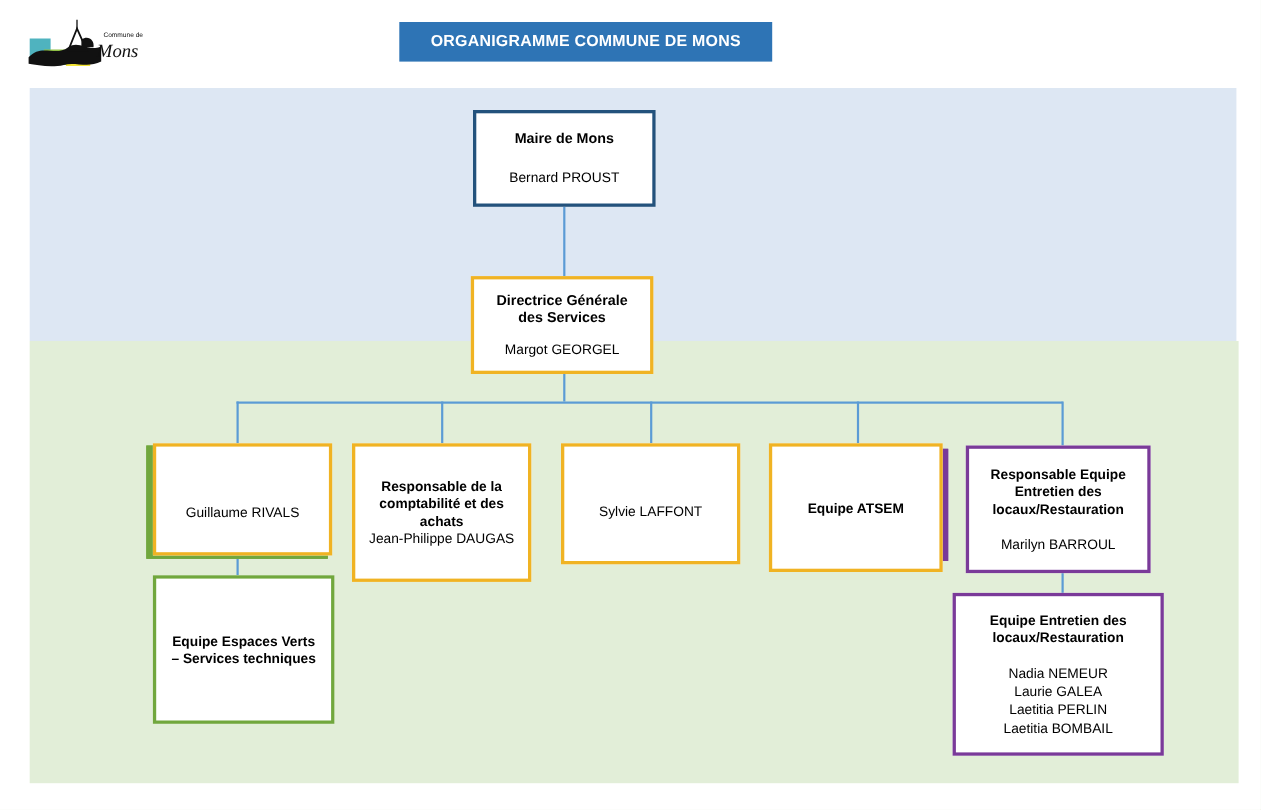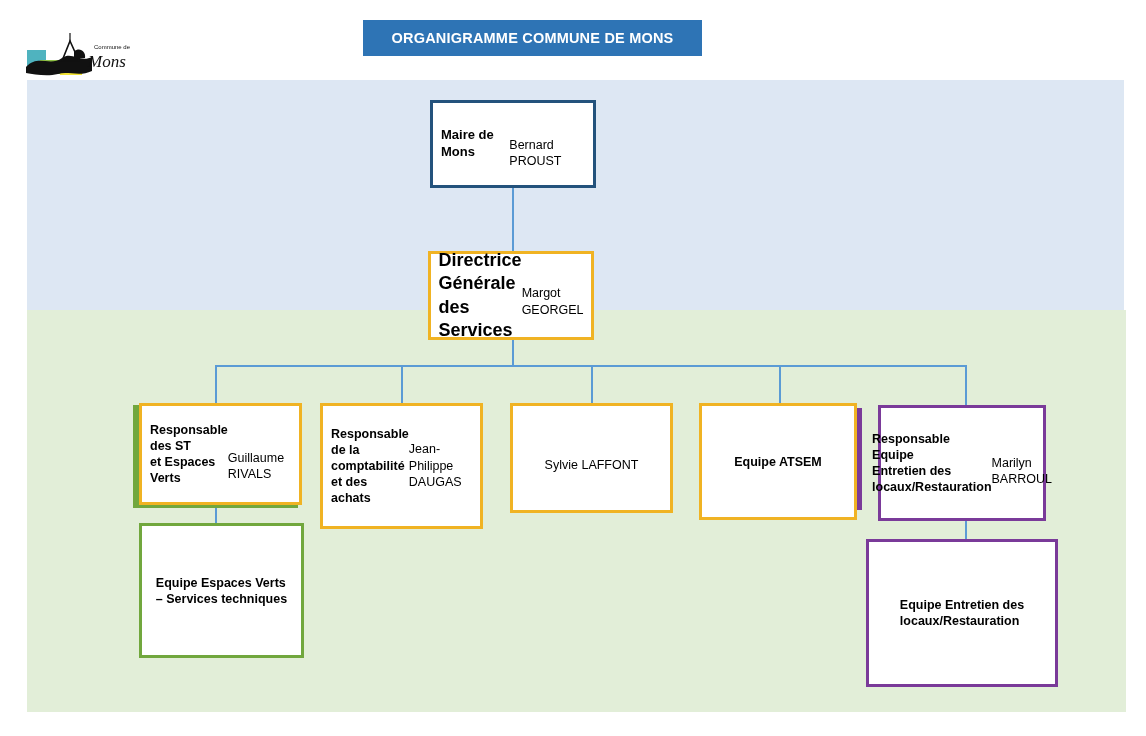--- a/index.html
+++ b/index.html
@@ -33,21 +33,21 @@
     top: 310px;
     width: 1099px;
     height: 402px;
     background: #e2eed8;
   }
 
   
   .logo {
     position: absolute;
     left: 24px;
-    top: 27px;
+    top: 12px;
     width: 116px;
     height: 56px;
   }
   .title-banner {
     position: absolute;
     left: 363px;
     top: 20px;
     width: 339px;
     height: 36px;
     background: #2e74b5;
@@ -70,23 +70,24 @@
   }
   .conn-v { width: 1.5px; }
   .conn-h { height: 1.5px; }
 
   
   .node {
     position: absolute;
     background: #ffffff;
     box-sizing: border-box;
     display: flex;
-    flex-direction: row;
+    flex-direction: column;
     align-items: center;
     justify-content: center;
+    text-align: center;
     padding: 6px 8px;
   }
   .node .role {
     font-weight: bold;
     color: #000000;
     line-height: 1.28;
   }
   .node .people {
     color: #000000;
     line-height: 1.32;
@@ -151,35 +152,31 @@
   <div class="node b-navy" style="left:430px; top:100px; width:166px; height:88px;">
     <div class="role" style="font-size:13px;">
       <span>Maire de Mons</span>
     </div>
     <div class="people" style="font-size:12.5px; margin-top:18px;">
       <span>Bernard PROUST</span>
     </div>
   </div>
 
   <div class="node b-gold" style="left:428px; top:251px; width:166px; height:89px;">
-    <div class="role" style="font-size:18px;">
+    <div class="role" style="font-size:13px;">
       <div>Directrice Générale</div>
       <div>des Services</div>
     </div>
     <div class="people" style="font-size:12.5px; margin-top:12px;">
       <span>Margot GEORGEL</span>
     </div>
   </div>
 
   <div class="plate b-green" style="left:133px; top:405px; width:165px; height:103px; background:#71a73d;"></div>
   <div class="node b-gold" style="left:139px; top:403px; width:163px; height:102px;">
-    <div class="role" style="font-size:12.5px;">
-      <div>Responsable des ST</div>
-      <div>et Espaces Verts</div>
-    </div>
     <div class="people" style="font-size:12.5px; margin-top:24px;">
       <span>Guillaume RIVALS</span>
     </div>
   </div>
 
   <div class="node b-gold" style="left:320px; top:403px; width:163px; height:126px;">
     <div class="role" style="font-size:12.5px;">
       <div>Responsable de la</div>
       <div>comptabilité et des</div>
       <div>achats</div>
@@ -218,15 +215,21 @@
       <div>Equipe Espaces Verts</div>
       <div>– Services techniques</div>
     </div>
   </div>
 
   <div class="node b-purple" style="left:866px; top:539px; width:192px; height:148px;">
     <div class="role" style="font-size:12.5px;">
       <div>Equipe Entretien des</div>
       <div>locaux/Restauration</div>
     </div>
+    <div class="people" style="font-size:12.5px; margin-top:16px;">
+      <div>Nadia NEMEUR</div>
+      <div>Laurie GALEA</div>
+      <div>Laetitia PERLIN</div>
+      <div>Laetitia BOMBAIL</div>
+    </div>
   </div>
 
 </div>
 
 </body></html>

